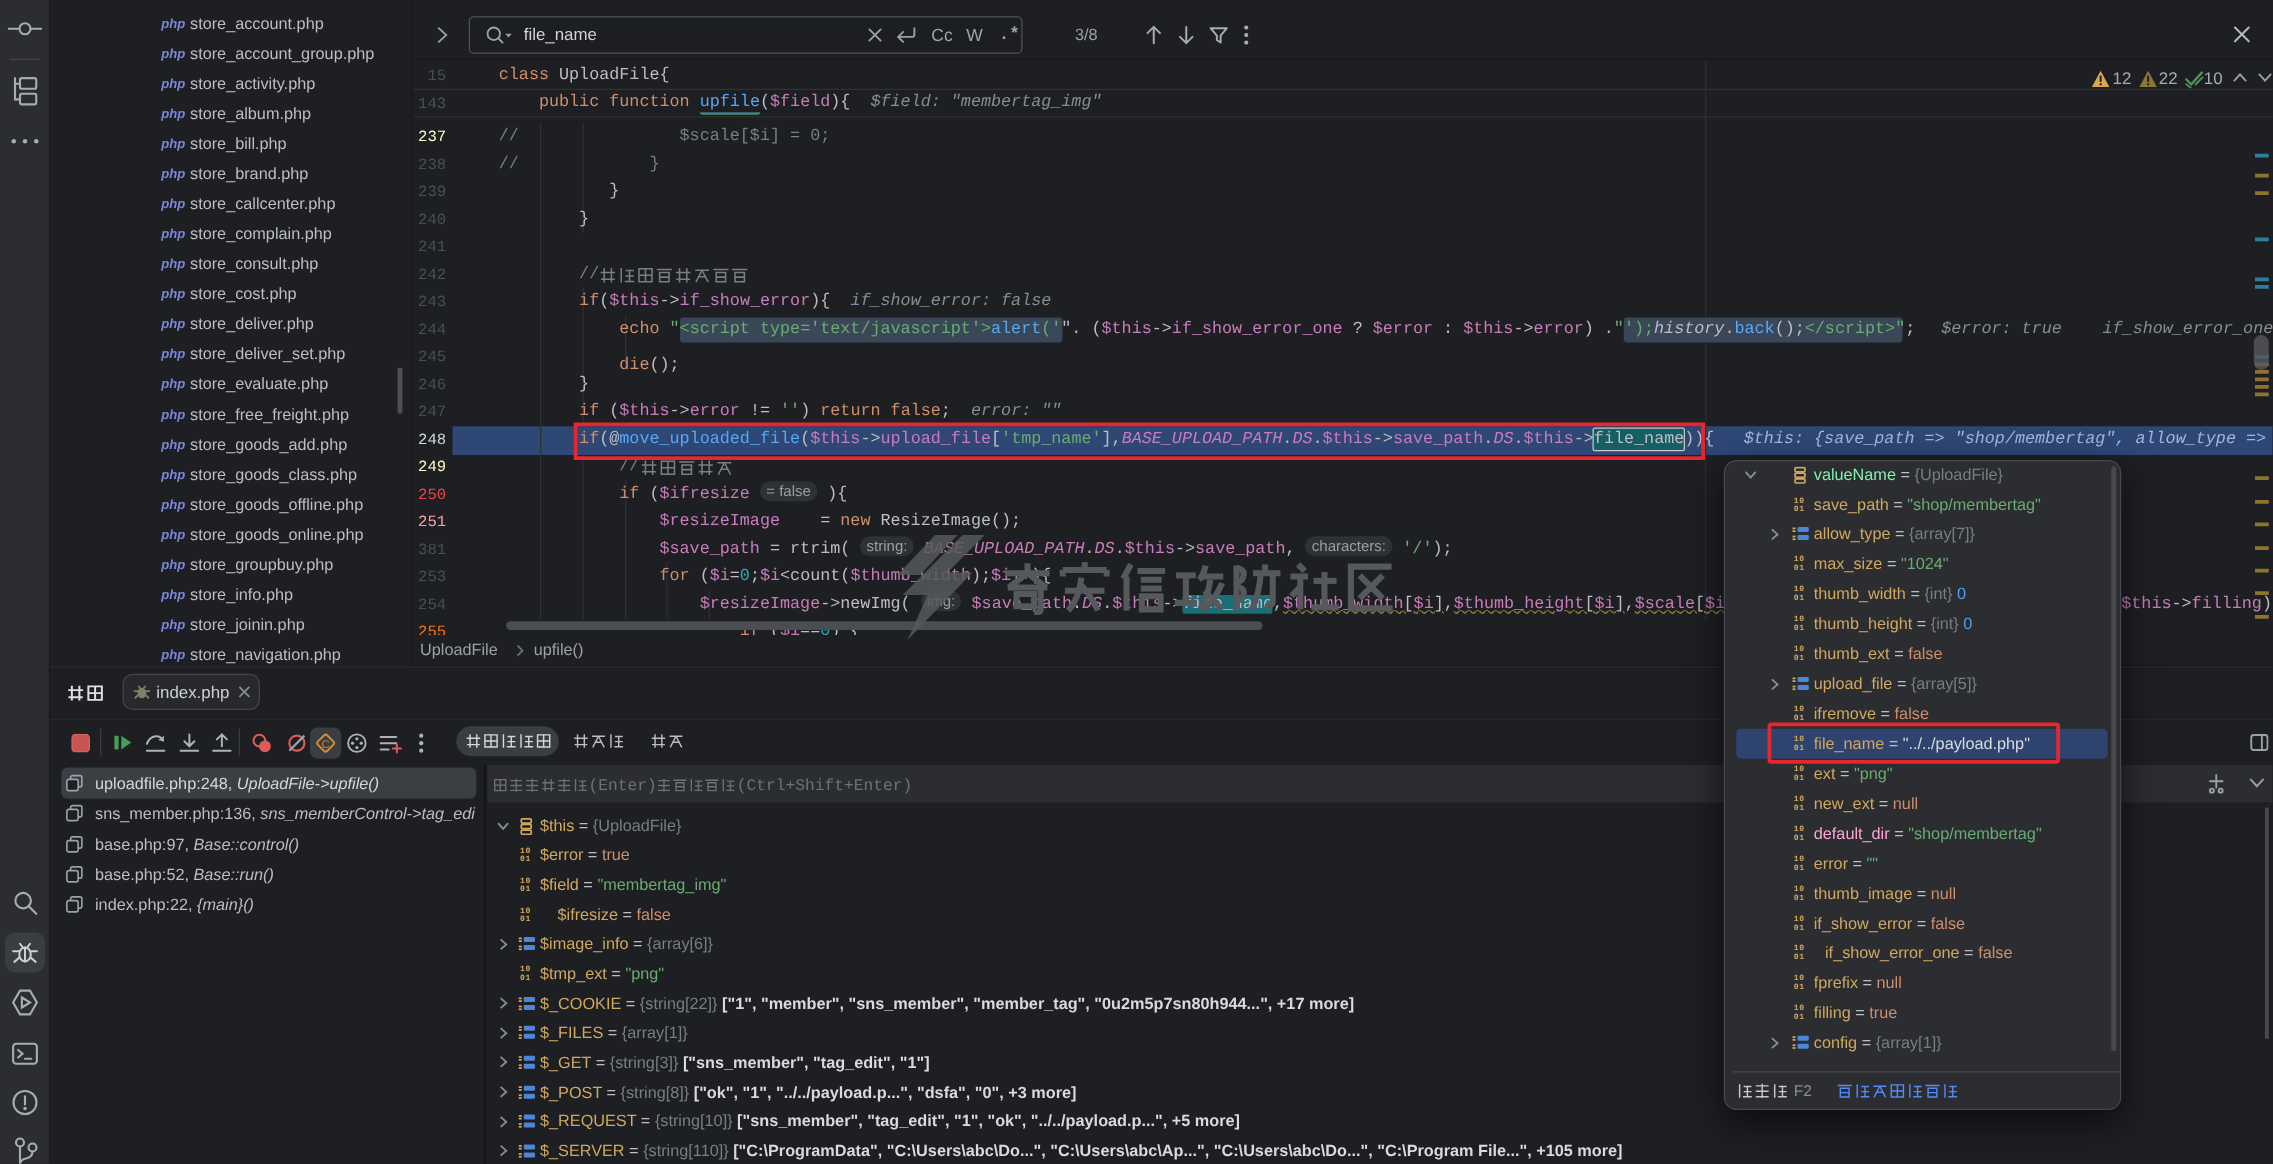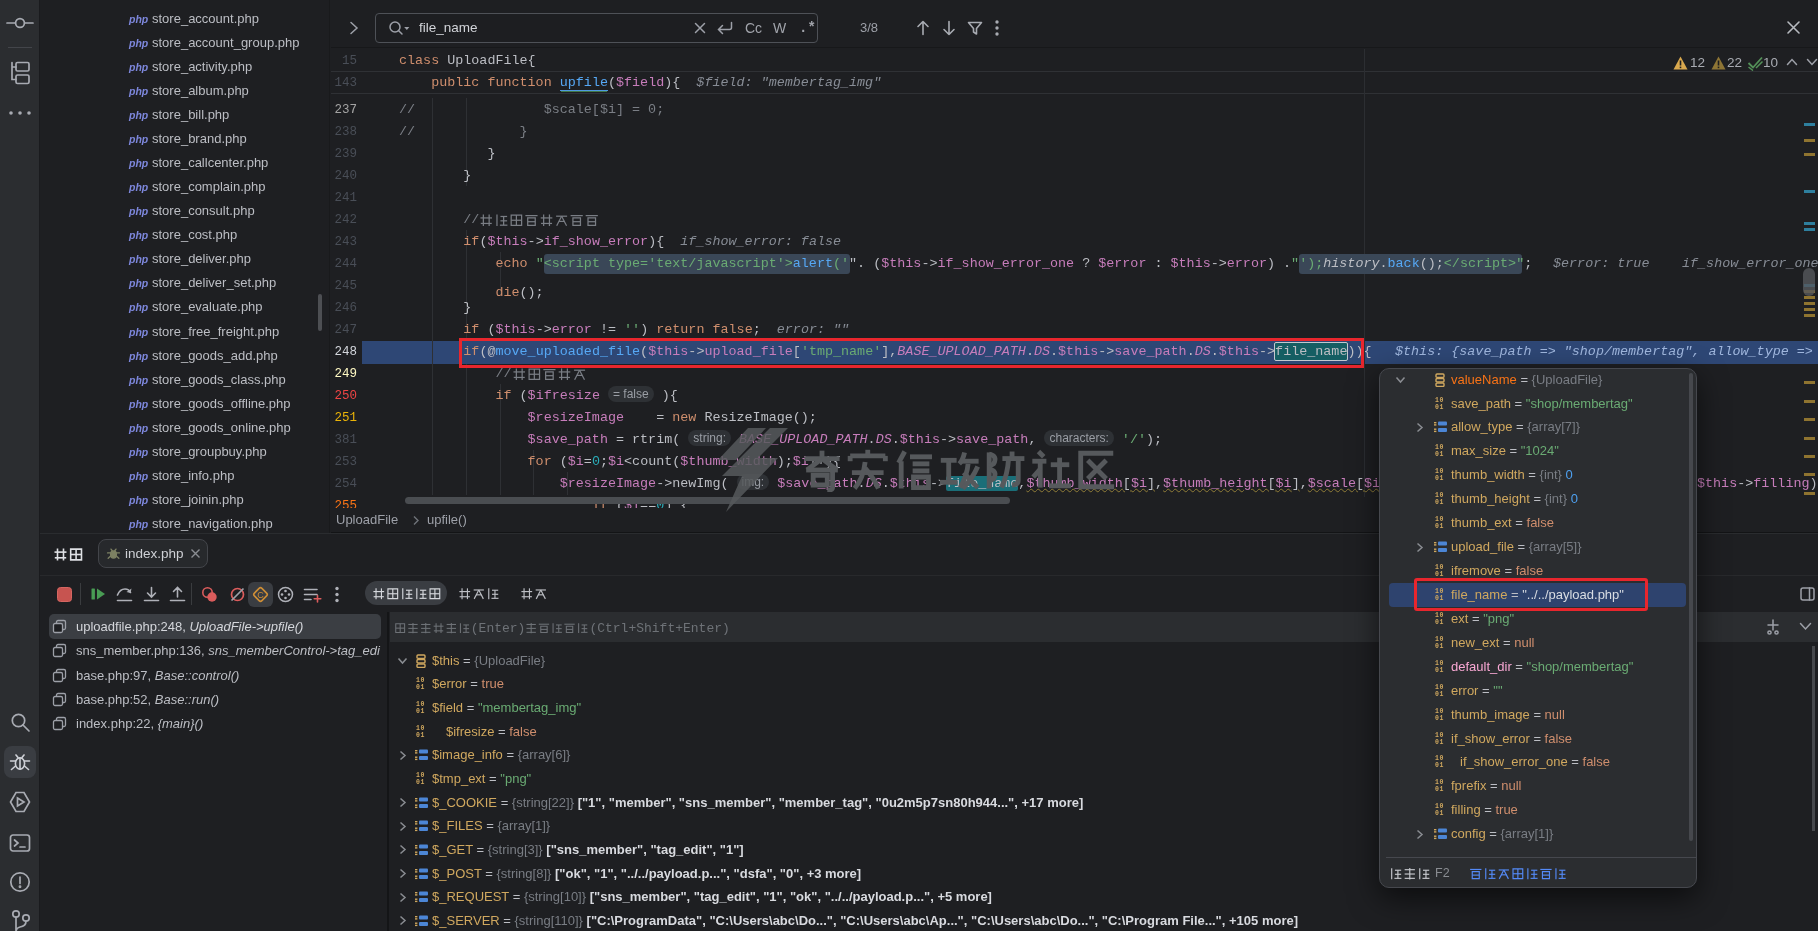--- a/index.html
+++ b/index.html
@@ -223,35 +223,35 @@
 <div class="abs" style="left:432px;top:98px;width:1px;height:397px;background:#2e3034"></div>
 <div class="abs" style="left:466px;top:98px;width:1px;height:88px;background:#2e3034"></div>
 <div class="abs" style="left:466px;top:230px;width:1px;height:110px;background:#2e3034"></div>
 <div class="abs" style="left:466px;top:364px;width:1px;height:131px;background:#2e3034"></div>
 <div class="abs" style="left:500px;top:252px;width:1px;height:44px;background:#2e3034"></div>
 <div class="abs" style="left:500px;top:384px;width:1px;height:111px;background:#2e3034"></div>
 <div class="abs" style="left:533px;top:450px;width:1px;height:45px;background:#2e3034"></div>
 <div class="abs" style="left:567px;top:472px;width:1px;height:23px;background:#2e3034"></div>
 <div class="ln" style="top:50px;color:#494e57">15</div>
 <div class="ln" style="top:72px;color:#494e57">143</div>
-<div class="ln" style="top:99px;color:#a3a3a3">237</div>
+<div class="ln" style="top:99px;color:#fef9c3">237</div>
 <div class="ln" style="top:121px;color:#494e57">238</div>
 <div class="ln" style="top:143px;color:#494e57">239</div>
 <div class="ln" style="top:165px;color:#494e57">240</div>
 <div class="ln" style="top:187px;color:#494e57">241</div>
 <div class="ln" style="top:209px;color:#494e57">242</div>
 <div class="ln" style="top:231px;color:#494e57">243</div>
 <div class="ln" style="top:253px;color:#494e57">244</div>
 <div class="ln" style="top:275px;color:#494e57">245</div>
 <div class="ln" style="top:297px;color:#494e57">246</div>
 <div class="ln" style="top:319px;color:#494e57">247</div>
 <div class="ln" style="top:341px;color:#d3d6dc">248</div>
 <div class="ln" style="top:363px;color:#fef9c3">249</div>
 <div class="ln" style="top:385px;color:#ef4444">250</div>
-<div class="ln" style="top:407px;color:#eab308">251</div>
+<div class="ln" style="top:407px;color:#fca5a5">251</div>
 <div class="ln" style="top:429px;color:#494e57">381</div>
 <div class="ln" style="top:451px;color:#494e57">253</div>
 <div class="ln" style="top:473px;color:#494e57">254</div>
 <div class="ln" style="top:495px;color:#f97316">255</div>
 <div class="abs" style="left:544px;top:254px;width:306px;height:20px;background:#3a4757;border-radius:3px"></div>
 <div class="abs" style="left:1299px;top:254px;width:223px;height:20px;background:#3a4757;border-radius:3px"></div>
 <div class="code" style="top:50px"><span class="kw">class</span> UploadFile{</div>
 <div class="code" style="top:72px">    <span class="kw">public function </span><span class="fnund">upfile</span>(<span class="var">$field</span>){<span class="hint">  $field: "membertag_img"</span></div>
 <div class="code" style="top:99px"><span class="cm">//                $scale[$i] = 0;</span></div>
 <div class="code" style="top:121px"><span class="cm">//             }</span></div>
@@ -830,21 +830,21 @@
 <div class="abs" style="left:1812px;top:646px;width:3px;height:185px;background:#47494d"></div>
 <div class="abs" style="left:1379px;top:368px;width:318px;height:520px;background:#2b2d30;border:1px solid #46484e;border-radius:10px;box-shadow:0 10px 30px rgba(0,0,0,.6)"></div>
 <svg class="abs" style="left:1395px;top:374px" width="11" height="11" viewBox="0 0 11 11" stroke="#8a8d92" stroke-width="1.5" fill="none">
     <path d="M1.5 3.5 L5.5 8 L9.5 3.5"></path>
   </svg>
 <svg class="abs" style="left:1433px;top:373px" width="14" height="14" viewBox="0 0 14 14" fill="none" stroke="#d0a85f" stroke-width="1.4">
     <rect x="3" y="1" width="8" height="3.4" rx="1"></rect>
     <rect x="3" y="5.5" width="8" height="3.4" rx="1"></rect>
     <rect x="3" y="10" width="8" height="3.4" rx="1"></rect>
   </svg>
-<div class="vrow" style="left:1451px;top:368px;width:235px;overflow:hidden"><span style="color:#f97316">valueName</span> = <span class="vv-g">{UploadFile}</span></div>
+<div class="vrow" style="left:1451px;top:368px;width:235px;overflow:hidden"><span style="color:#86efac">valueName</span> = <span class="vv-g">{UploadFile}</span></div>
 <div class="abs" style="left:1435px;top:397px;width:14px;height:14px;font:bold 6.5px/7px 'Liberation Mono';color:#d0a85f;letter-spacing:0.5px">10<br>01</div>
 <div class="vrow" style="left:1451px;top:392px;width:235px;overflow:hidden"><span style="color:#d0a85f">save_path</span> = <span class="vv-s">"shop/membertag"</span></div>
 <svg class="abs" style="left:1414px;top:422px" width="11" height="11" viewBox="0 0 11 11" stroke="#8a8d92" stroke-width="1.5" fill="none">
     <path d="M3.5 1.5 L8 5.5 L3.5 9.5"></path>
   </svg>
 <svg class="abs" style="left:1433px;top:420px" width="15" height="14" viewBox="0 0 15 14">
     <g fill="#4c86d6">
       <rect x="5" y="1.5" width="9" height="4" rx="1"></rect>
       <rect x="5" y="8" width="9" height="4" rx="1"></rect>
     </g>

